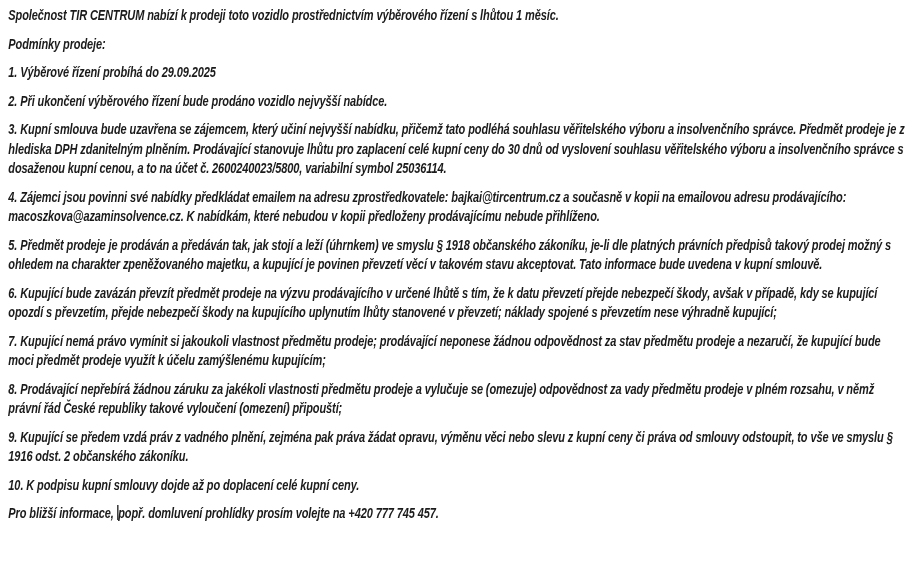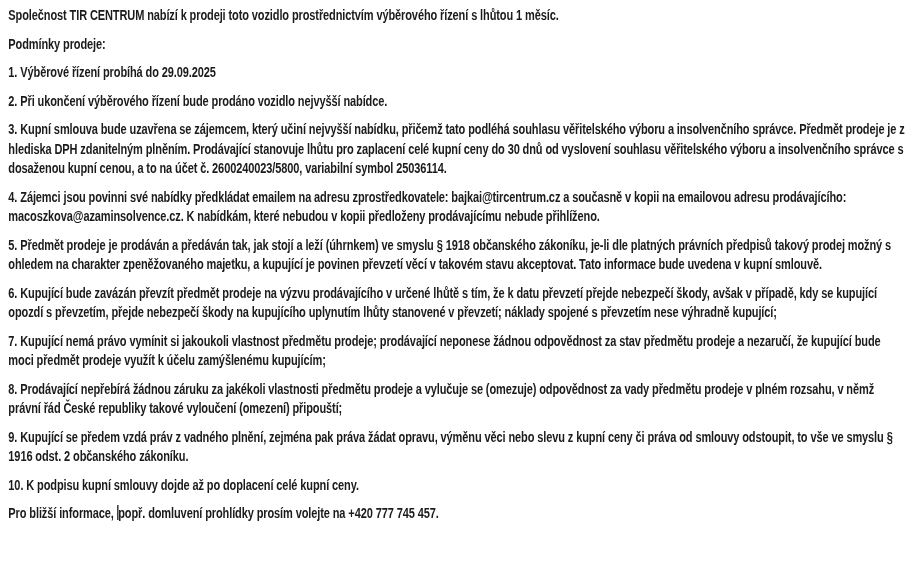--- a/index.html
+++ b/index.html
@@ -10,20 +10,21 @@
   body {
     width: 920px;
     height: 568px;
     overflow: hidden;
     position: relative;
   }
   .doc-page {
     width: 816px;
     height: 568px;
     background: #ffffff;
+    font-style: italic;
   }
   
   .text-scale {
     width: 1210px;
     transform: scaleX(0.76);
     transform-origin: 0 0;
     box-sizing: border-box;
     padding: 6px 18px 0 11px;
     font-family: "Liberation Sans", sans-serif;
     font-weight: 700;

